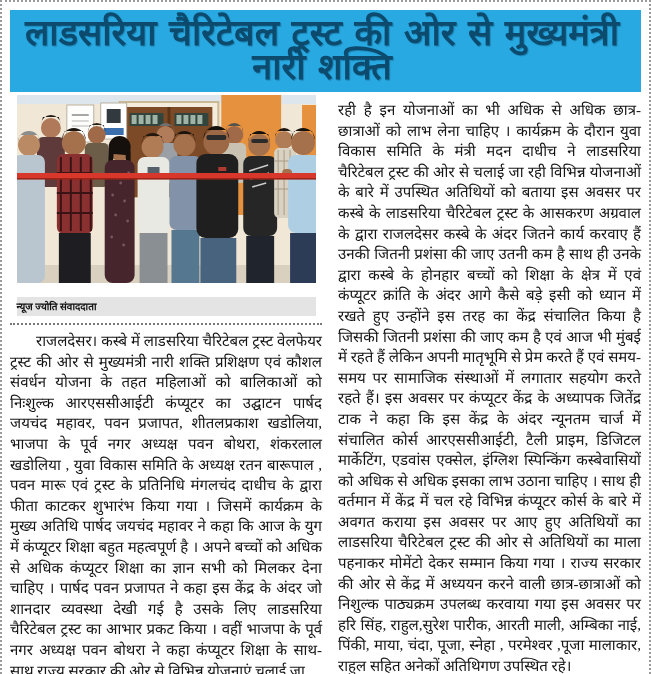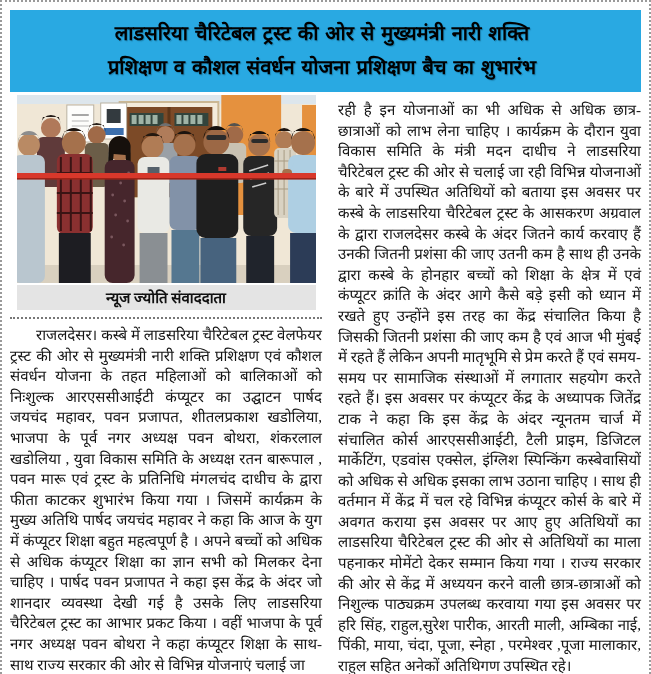--- a/index.html
+++ b/index.html
@@ -10,45 +10,44 @@
     background:#ffffff;
     border-left:2px dotted #9a9a9a;
     border-right:2px dotted #9a9a9a;
     border-top:2px dotted #9a9a9a;
     font-family:"Liberation Serif","DejaVu Serif",serif;
     overflow:hidden;
   }
   .headline{
     margin:8px 8px 3px 8px;
     background:#29a9e2;
-    color:#000000;
+    color:#0c4a6e;
     text-align:center;
     padding:6px 11px 8px 4px;
     font-family:"DejaVu Sans","Liberation Sans",sans-serif;
     font-weight:bold;
-    font-size:20px;
+    font-size:36px;
     line-height:34px;
     text-shadow:1px 1px 1px rgba(0,60,90,.35);
   }
   .content{
     display:flex;
     gap:16px;
     padding:0 8px;
     align-items:flex-start;
   }
   .col-left{width:312px;flex:0 0 312px;}
   .col-right{width:299px;flex:1;}
   .photo-wrap{width:299px;margin:0 auto;}
   .photo{display:block;width:299px;height:188px;}
   .caption{
-    width:299px;margin:2px auto 0 auto;
+    width:299px;margin:14px auto 0 auto;
     background:#e4e4e4;
-    text-align:center;
     font-weight:bold;
-    font-size:15px;
+    font-size:10px;
     padding:2px 0 3px 0;
     color:#111;
   }
   .caption-rule{
     border:none;
     border-top:2px dotted #777;
     margin:7px 0 6px 0;
   }
   .body-text{
     font-size:15px;
@@ -61,21 +60,20 @@
   .col-right .body-text{margin-top:5px;}
   .dateline{font-weight:normal;}
 </style>
 </head>
 <body>
 
 <div class="page">
 
   <div class="headline">
     <div>लाडसरिया चैरिटेबल ट्रस्ट की ओर से मुख्यमंत्री नारी शक्ति</div>
-    <div>प्रशिक्षण व कौशल संवर्धन योजना प्रशिक्षण बैच का शुभारंभ</div>
   </div>
 
   <div class="content">
 
     <div class="col-left">
 
       <div class="photo-wrap">
         <svg class="photo" viewBox="0 0 300 188" preserveAspectRatio="none">
 
           <rect x="0" y="0" width="300" height="188" fill="#f0e7d6"></rect>

